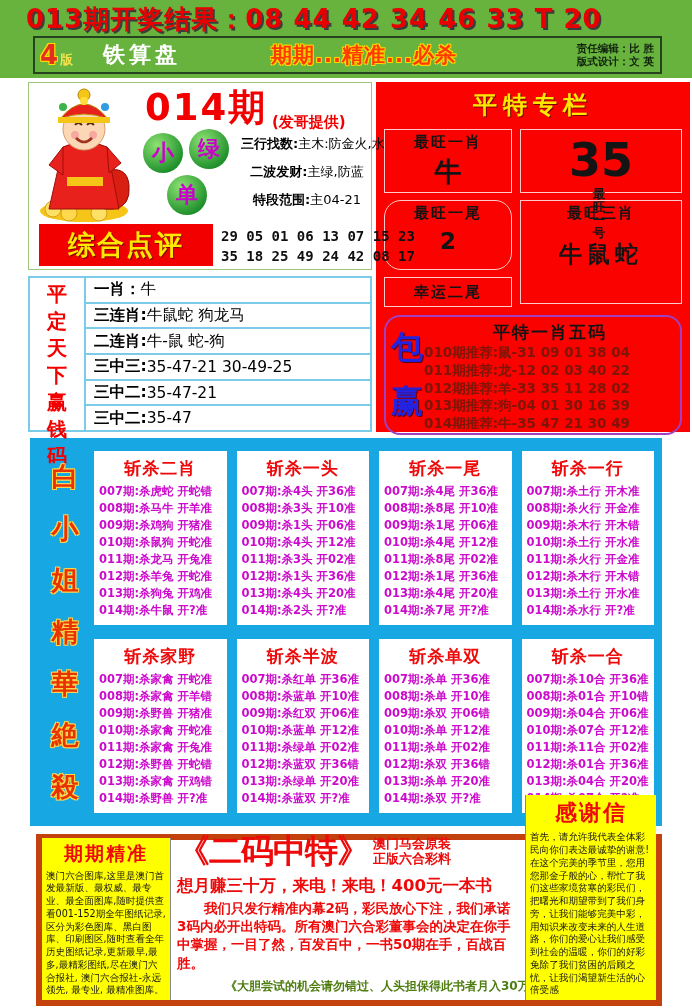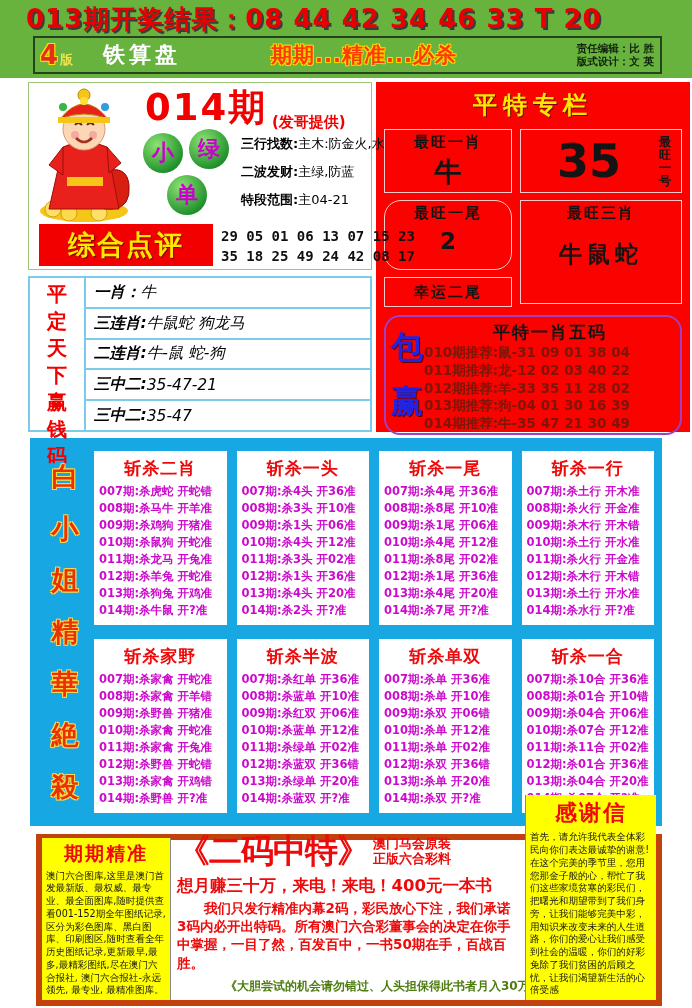--- a/index.html
+++ b/index.html
@@ -31,50 +31,50 @@
   .issue-no { position:absolute; left:116px; top:0; color:#f20000; font-size:37px; font-weight:bold; letter-spacing:2px; white-space:nowrap; }
   .provider { position:absolute; left:243px; top:30px; color:#f20000; font-size:15px; font-weight:bold; white-space:nowrap; }
   .balls { position:absolute; left:112px; top:46px; width:100px; height:92px; }
   .ball { position:absolute; width:40px; height:40px; border-radius:50%;
           background:radial-gradient(circle at 35% 30%, #8ee273, #1d8f2a 75%);
           color:#cc00cc; font-size:22px; font-weight:bold; display:flex; align-items:center; justify-content:center; }
   .ball:nth-child(1){ left:2px; top:4px; }
   .ball:nth-child(2){ left:48px; top:0; }
   .ball:nth-child(3){ left:26px; top:46px; }
   .tips { position:absolute; left:212px; top:52px; width:132px; }
-  .tip-row { font-size:13px; color:#000; margin-bottom:10px; white-space:nowrap; }
+  .tip-row { font-size:13px; color:#000; margin-bottom:10px; white-space:nowrap;text-align:center; }
   .tip-label { font-weight:bold; }
   .review-label { position:absolute; left:10px; top:141px; width:174px; height:42px; background:#f20000;
                   color:#ffe900; font-size:27px; font-weight:bold; letter-spacing:2px;
                   display:flex; align-items:center; justify-content:center; text-shadow:1px 1px 1px #7a0000; }
   .review-nums { position:absolute; left:192px; top:143px; font-size:14px; font-weight:bold; color:#101010;
                  line-height:20px; font-family:"DejaVu Sans Mono","Liberation Mono",monospace; white-space:nowrap; }
 
   .win-table { margin-top:6px; height:156px; border:2px solid #7ccbe8; background:#fff; display:flex; }
   .wt-side { width:56px; border-right:2px solid #7ccbe8; display:flex; flex-direction:column;
              align-items:center; justify-content:space-around; color:#f20000; font-weight:bold; font-size:20px; padding:3px 0; }
-  .wt-rows { flex:1; display:flex; flex-direction:column;font-style:italic; }
+  .wt-rows { flex:1; display:flex; flex-direction:column; }
   .wt-row { flex:1; border-bottom:2px solid #7ccbe8; display:flex; align-items:center; padding-left:8px; font-size:15.5px; white-space:nowrap; color:#000; }
   .wt-row:last-child { border-bottom:none; }
   .wt-label { font-weight:bold; }
 
   
   .col-right { width:314px; height:350px; background:#fa0200; padding:4px 8px; }
   .pt-title { text-align:center; color:#ffe800; font-size:24px; font-weight:bold; letter-spacing:6px;
               text-shadow:1px 1px 0 #7a0000; margin:3px 0 8px; }
   .pt-grid { display:flex; gap:8px; }
   .pt-col-l { width:128px; display:flex; flex-direction:column; gap:7px; }
   .pt-col-r { flex:1; display:flex; flex-direction:column; gap:7px; }
   .pt-box { border:1px solid #ffc9c9; padding:3px 2px; }
   .pt-label { text-align:center; color:#141414; font-weight:bold; font-size:15px; letter-spacing:2px; white-space:nowrap; }
   .pt-value { text-align:center; color:#141414; font-weight:bold; }
   .box-a { height:64px; } .box-a .pt-value { font-size:27px; margin-top:2px; }
   .box-c { height:70px;border-radius:17px; } .box-c .pt-value { font-size:23px; margin-top:5px; }
   .box-e { height:30px; display:flex; align-items:center; justify-content:center; }
-  .box-b { height:64px; display:flex; align-items:center; }
+  .box-b { height:64px; display:flex; align-items:center;flex-direction:column; }
   .big-num { flex:1; text-align:center; font-size:46px; font-weight:bold; color:#141414; }
   .v-num-label { width:20px; display:flex; flex-direction:column; align-items:center; font-size:12.5px;
                  font-weight:bold; color:#141414; line-height:13px; margin-right:4px; }
   .box-d { height:104px; } .box-d .pt-value { font-size:23px; letter-spacing:5px; margin-top:16px; }
 
   .five-code { margin-top:8px; border:2px solid #a040c0; border-radius:16px; display:flex;
                padding:4px 4px 4px 4px; height:120px; }
   .baoying { width:34px; display:flex; flex-direction:column; justify-content:space-around; align-items:center;
              color:#2323e0; font-size:32px; font-weight:bold; text-shadow:1px 1px 0 #6a0000; }
   .fc-content { flex:1; overflow:hidden; }
@@ -191,20 +191,24 @@
             </div>
             <div class="wt-row">
               <span class="wt-label">三连肖:</span>
               <span>牛鼠蛇 狗龙马</span>
             </div>
             <div class="wt-row">
               <span class="wt-label">二连肖:</span>
               <span>牛-鼠 蛇-狗</span>
             </div>
             <div class="wt-row">
+              <span class="wt-label">三中三:</span>
+              <span>35-47-21 30-49-25</span>
+            </div>
+            <div class="wt-row">
               <span class="wt-label">三中二:</span>
               <span>35-47-21</span>
             </div>
             <div class="wt-row">
               <span class="wt-label">三中二:</span>
               <span>35-47</span>
             </div>
           </div>
       </div>
 

